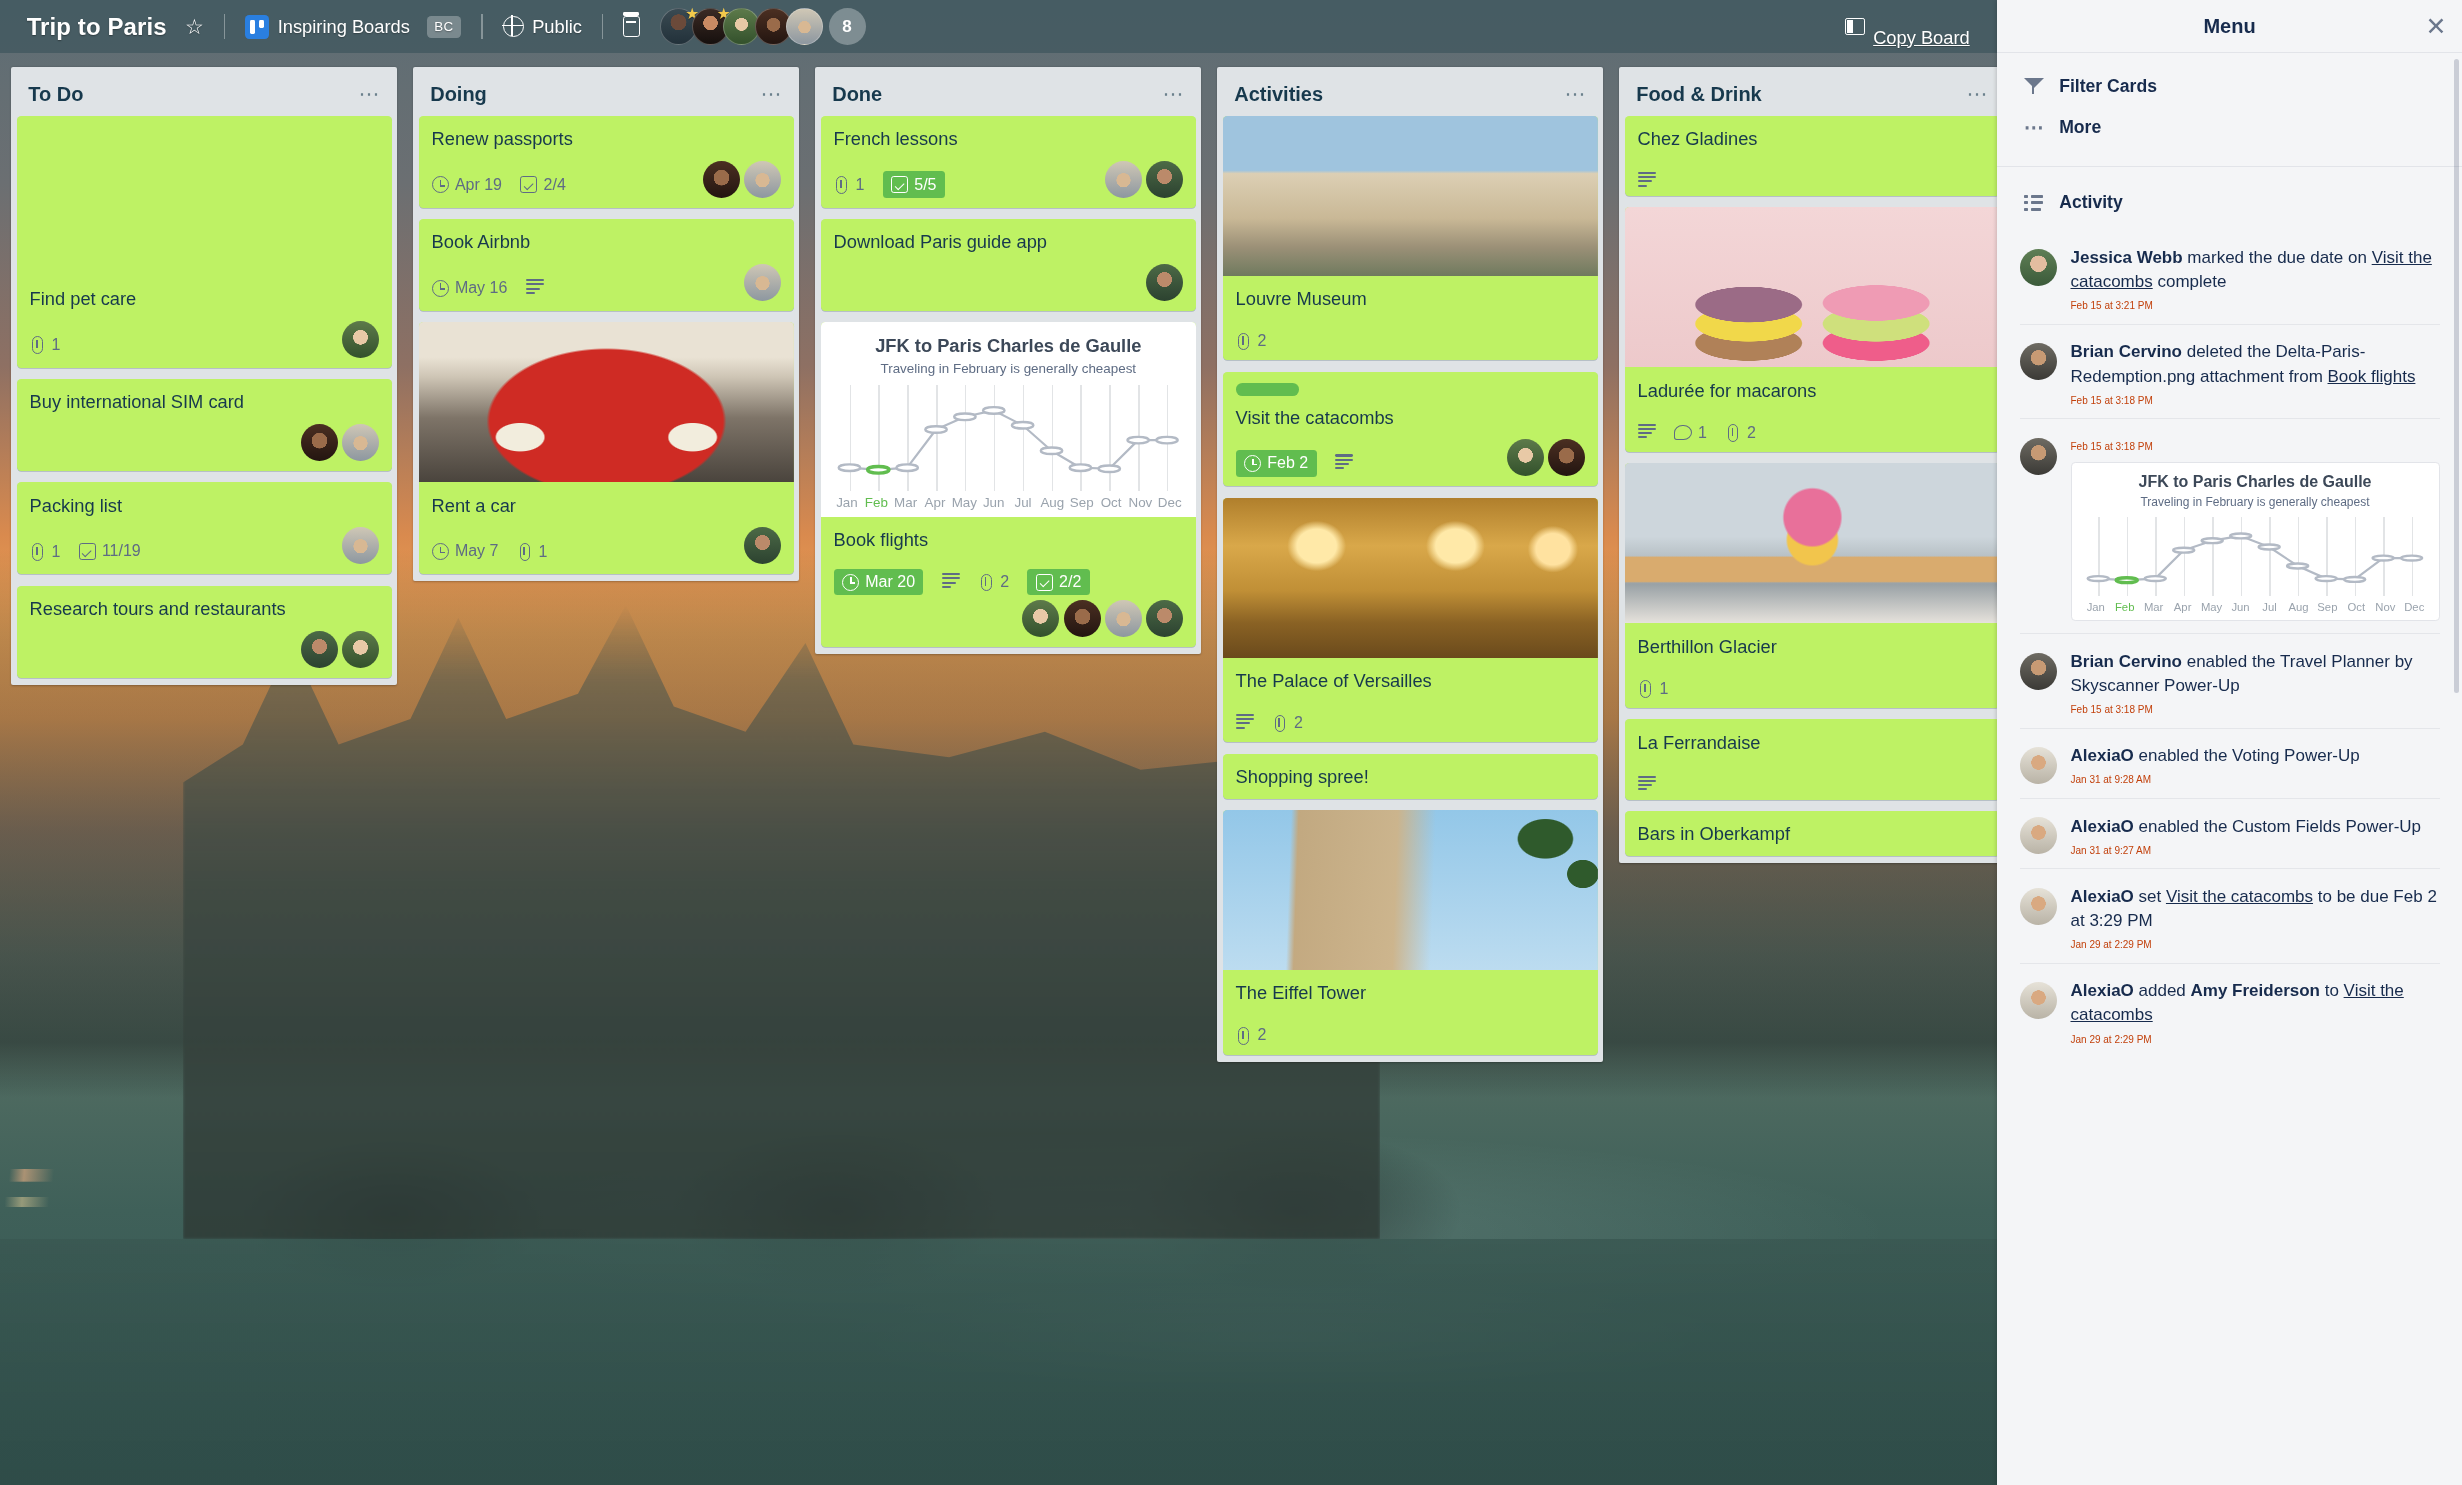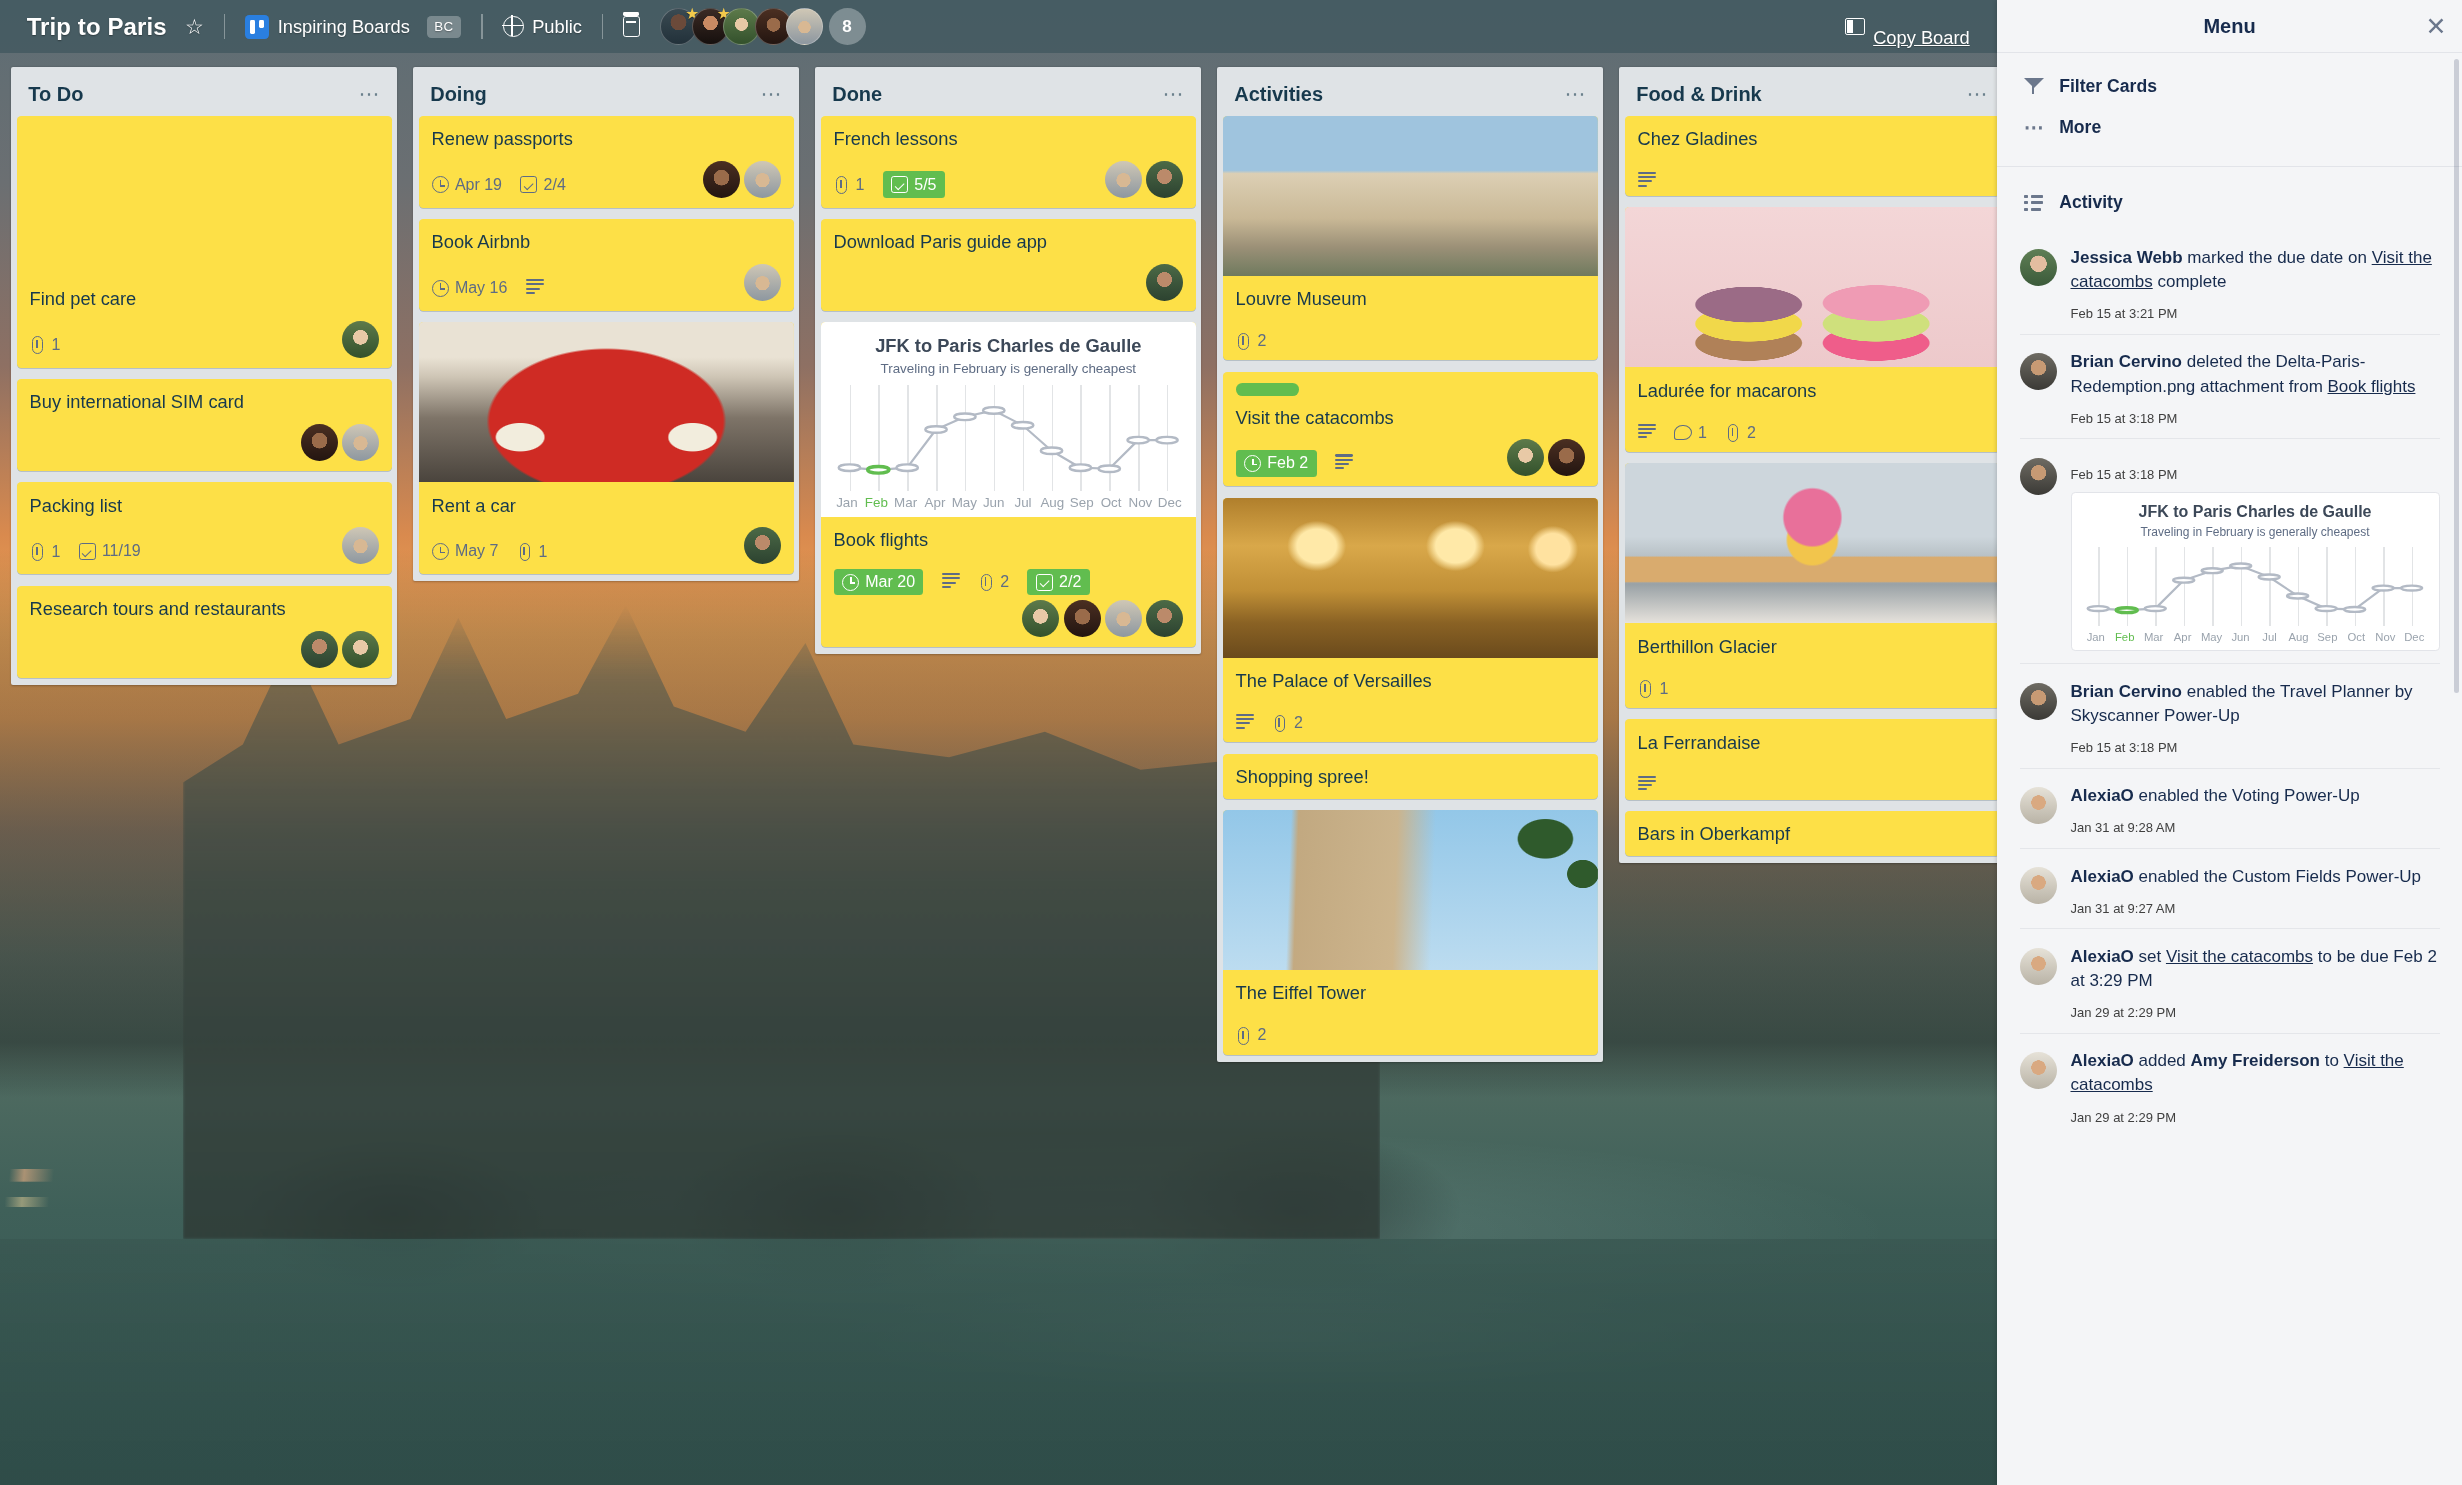--- a/index.html
+++ b/index.html
@@ -148,21 +148,21 @@
   }
   .list-header {
     display: flex; align-items: center; justify-content: space-between;
     padding: 10px 10px 10px 11.3px;
   }
   .list-title { font-size: 20px; font-weight: bold; color: #17394d; }
   .list-dots { color: #6b808c; font-size: 21px; letter-spacing: 2.1px; cursor: pointer; line-height: .6; }
   .cards { display: flex; flex-direction: column; gap: 11.3px; }
 
   .card {
-    background: #fde047; border-radius: 4.2px;
+    background: #bef264; border-radius: 4.2px;
     box-shadow: 0 0.7px 0 rgba(9,45,66,.25);
     overflow: hidden; cursor: pointer;
   }
   .card-cover { width: 100%; height: 160px; background-size: cover; background-position: center; }
   .card-body { padding: 11.3px 12.7px 10px 12.7px; }
   .card-title { font-size: 18.3px; color: #17394d; line-height: 1.3; }
   .label-chip { width: 63px; height: 12.7px; border-radius: 6.3px; margin-bottom: 10px; }
   .badges {
     display: flex; align-items: flex-start; gap: 18.3px;
     margin-top: 11.3px; color: #5e6c84; font-size: 16px; flex-wrap: wrap;
@@ -262,21 +262,21 @@
   .feed-item { display: flex; gap: 14px; padding: 15.5px 0 12.7px 0; border-bottom: 1.4px solid #e4e6ea; }
   .feed-item:last-child { border-bottom: none; }
   .feed-av {
     width: 37px; height: 37px; border-radius: 50%; flex: none; margin-top: 2.8px;
     background-size: cover; background-position: center;
   }
   .feed-body { flex: 1; min-width: 0; }
   .feed-text { font-size: 17px; line-height: 1.42; color:#172b4d; }
   .feed-text b { font-weight: bold; }
   .feed-text u { text-decoration: underline; cursor:pointer; }
-  .feed-time { font-size: 13px; color:#404040; margin-top: 12px; }
+  .feed-time { font-size: 10px; color:#c2410c; margin-top: 6px; }
   .feed-chart {
     margin-top: 10px; background:#fff; border:1.4px solid #e2e4e9; border-radius: 4.2px;
     padding: 10px 8.4px 7px 8.4px;
   }
   .feed-chart .chart-title { font-size: 16px; }
   .feed-chart .chart-sub { font-size: 12px; }
   .feed-chart .chart-plot { height: 79px; }
   .feed-chart .chart-axis span { font-size: 11.3px; }
   .sb-scrollbar {
     position: absolute; right: 2.8px; top: 59px; width: 5.6px; height: 634px;

